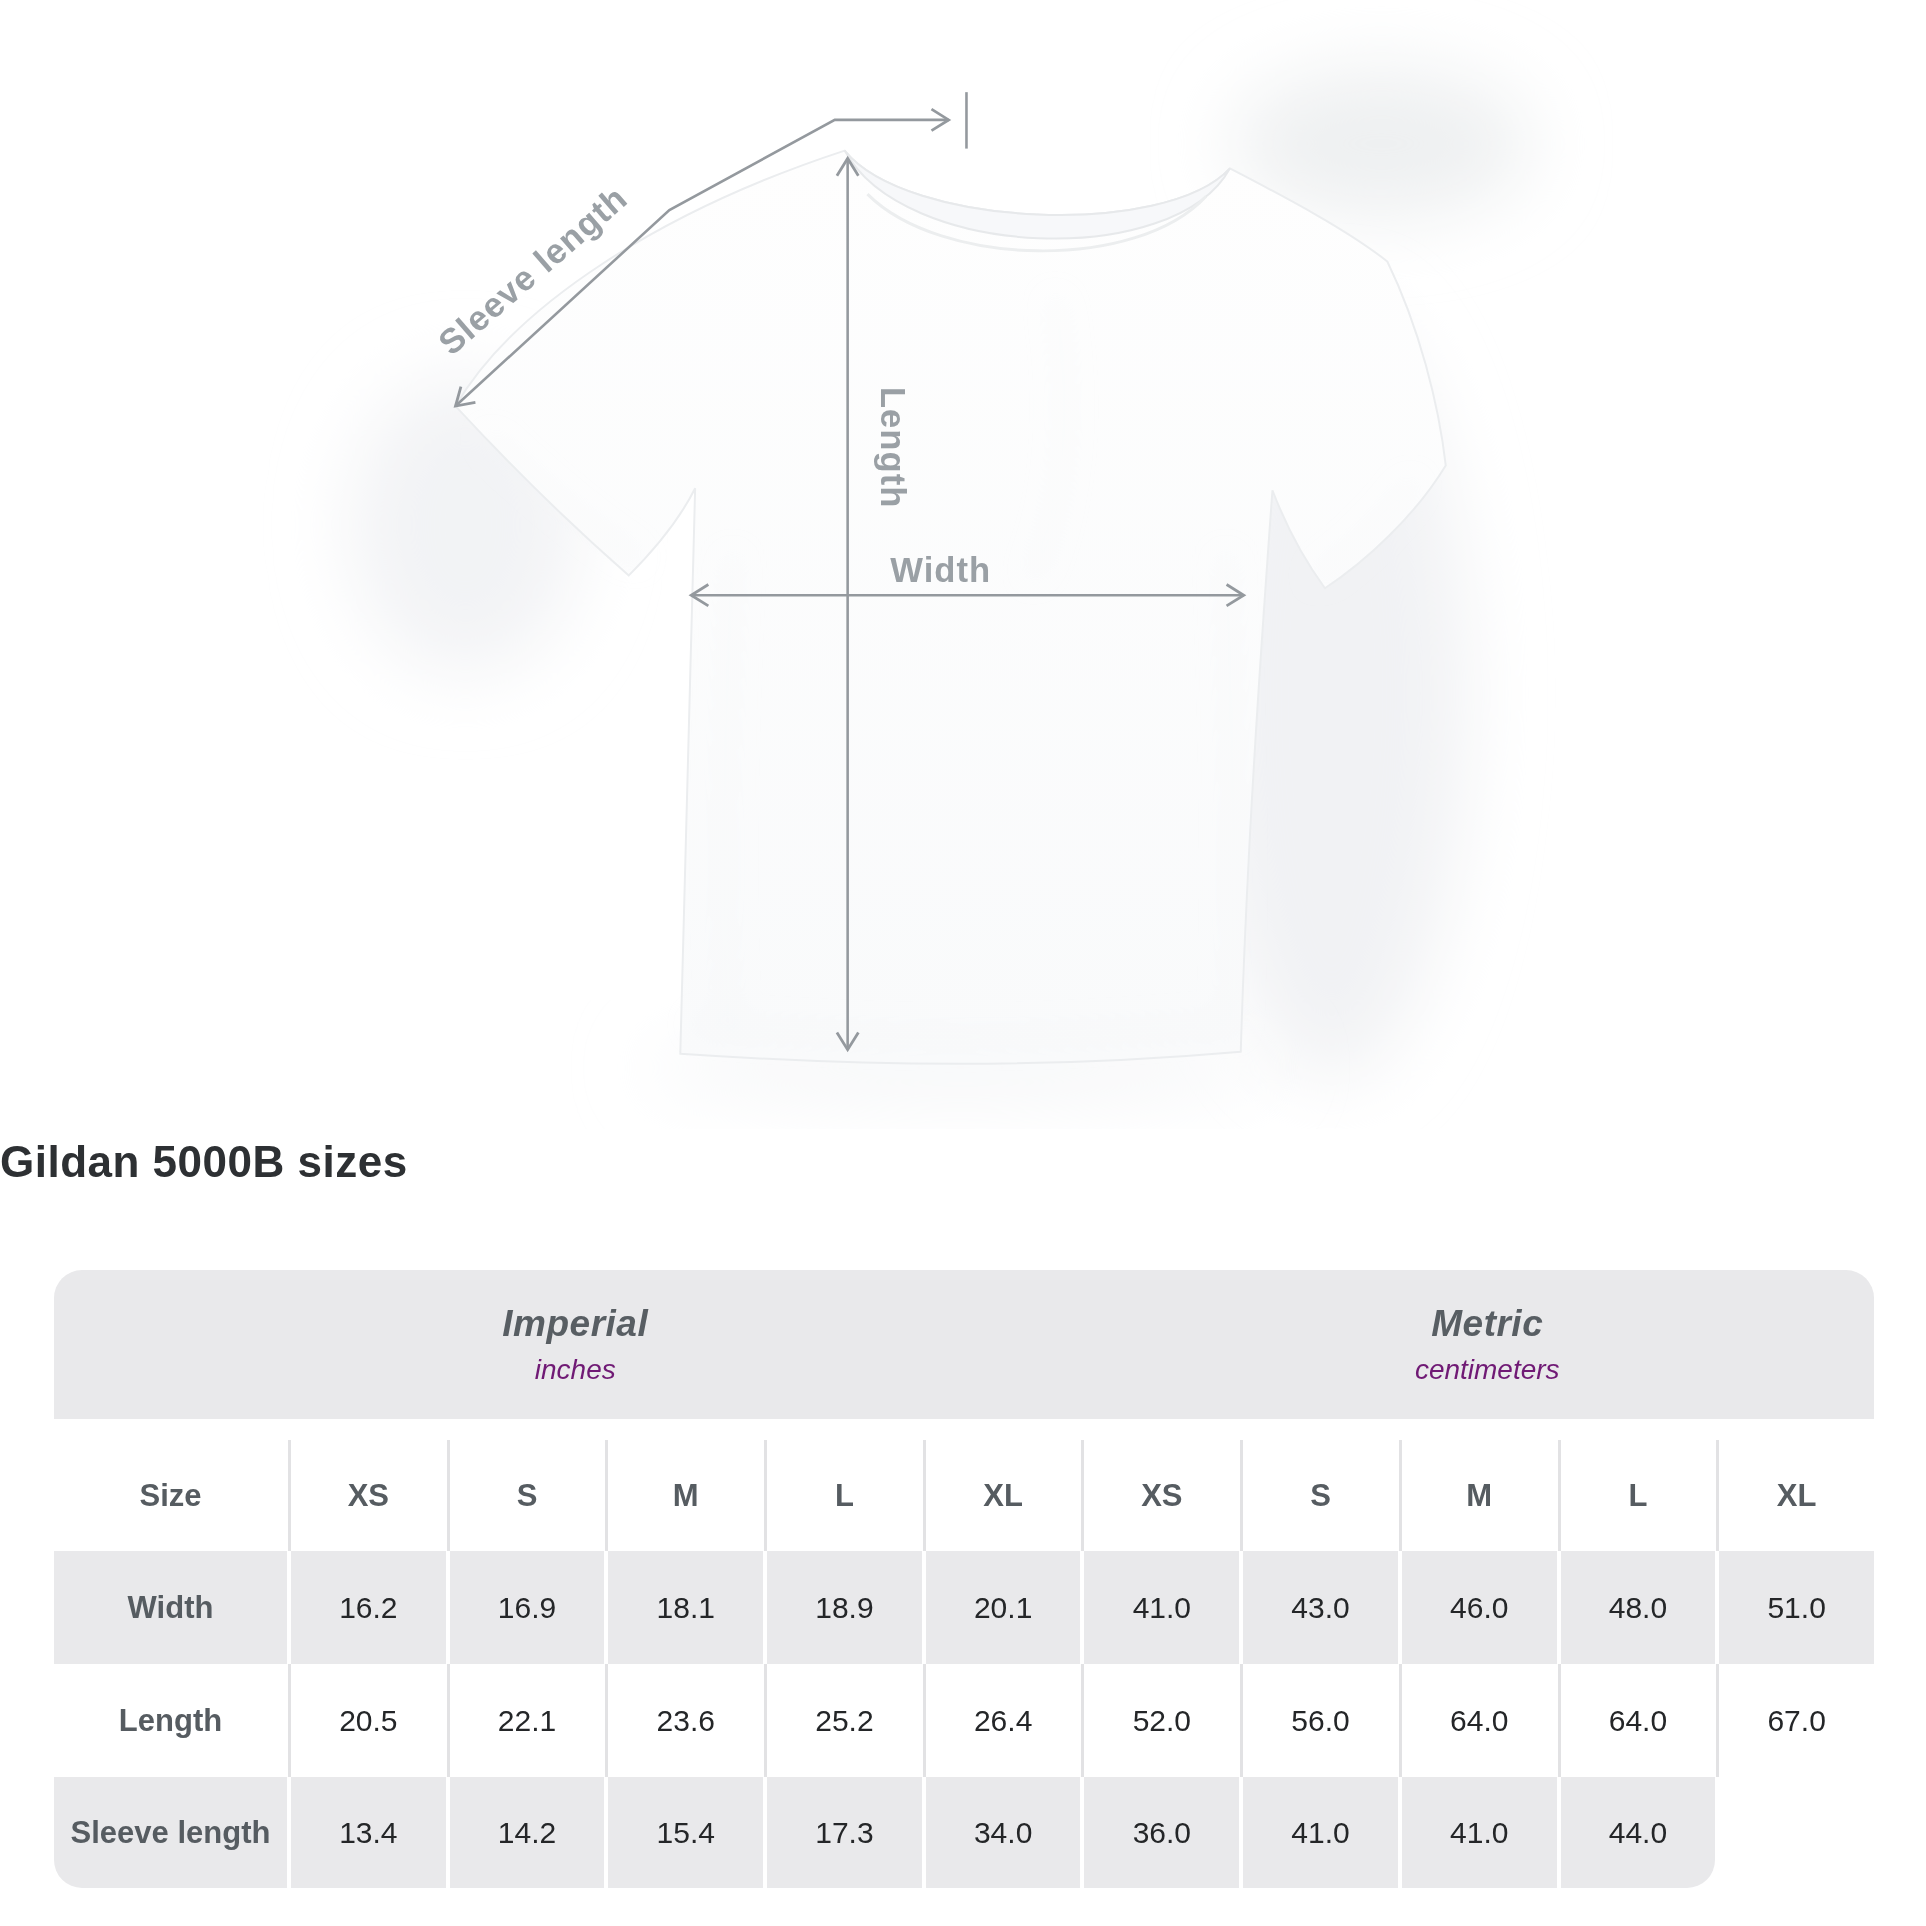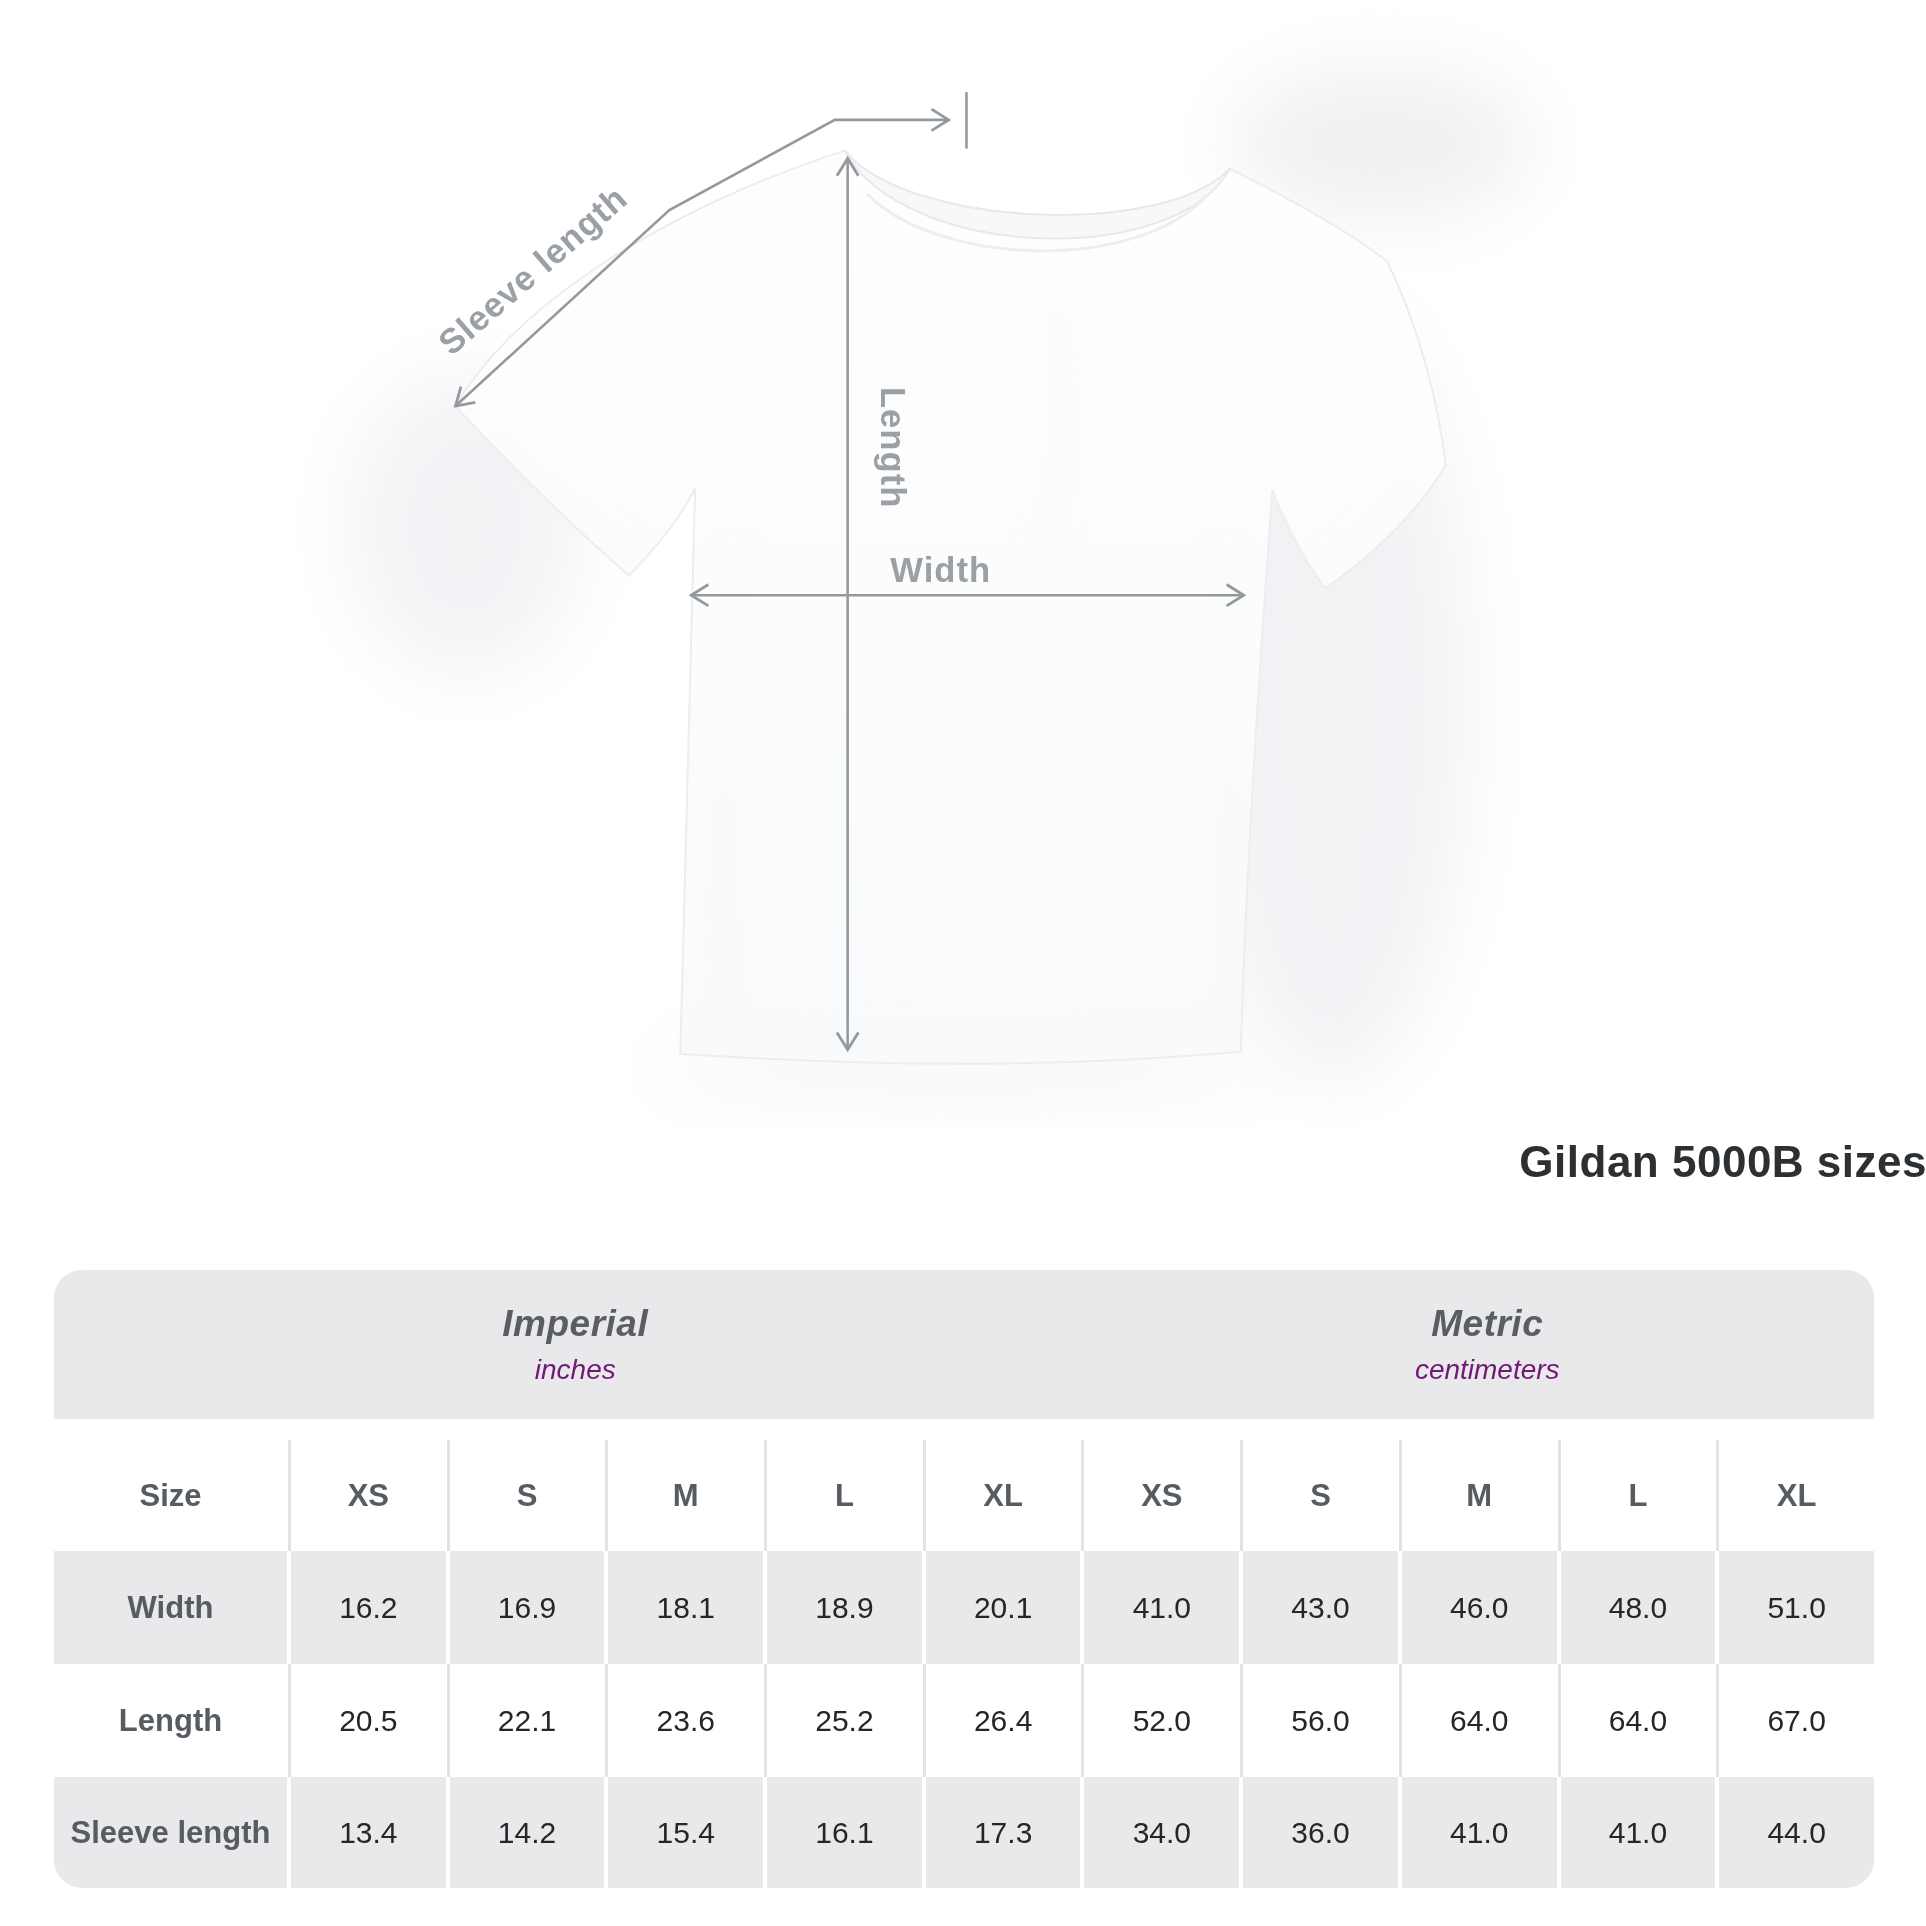--- a/index.html
+++ b/index.html
@@ -4,21 +4,21 @@
 <style>
   html,body{margin:0;padding:0;background:#fff;}
   .page{
     position:relative;width:1927px;height:1927px;background:#ffffff;overflow:hidden;
     font-family:"Liberation Sans", sans-serif;
   }
   
   .tee-svg{position:absolute;left:0;top:0;width:1927px;height:1129px;display:block;}
   
   .title{
-    position:absolute;left:0;top:1137px;width:100%;text-align:right;
+    position:absolute;left:0;top:1137px;width:100%;text-align:left;
     font-size:44px;font-weight:bold;color:#2d3033;letter-spacing:0.5px;
   }
   .subtitle{
     position:absolute;left:0;top:1192px;width:100%;text-align:center;
     font-size:29px;font-style:italic;color:#54585b;
   }
   
   .size-table{position:absolute;left:54px;top:1270px;width:1820px;}
   .trow{display:grid;grid-template-columns:233px repeat(10,1fr);column-gap:4px;}
   .band{
@@ -172,21 +172,20 @@
       <div class="cell val">64.0</div>
       <div class="cell val">64.0</div>
       <div class="cell val">67.0</div>
     </div>
 
     <div class="trow row-gray row-last">
       <div class="cell hdr">Sleeve length</div>
       <div class="cell val">13.4</div>
       <div class="cell val">14.2</div>
       <div class="cell val">15.4</div>
-      <div class="cell val">16.1</div>
       <div class="cell val">17.3</div>
       <div class="cell val">34.0</div>
       <div class="cell val">36.0</div>
       <div class="cell val">41.0</div>
       <div class="cell val">41.0</div>
       <div class="cell val">44.0</div>
     </div>
 
   </div>
 </div>

